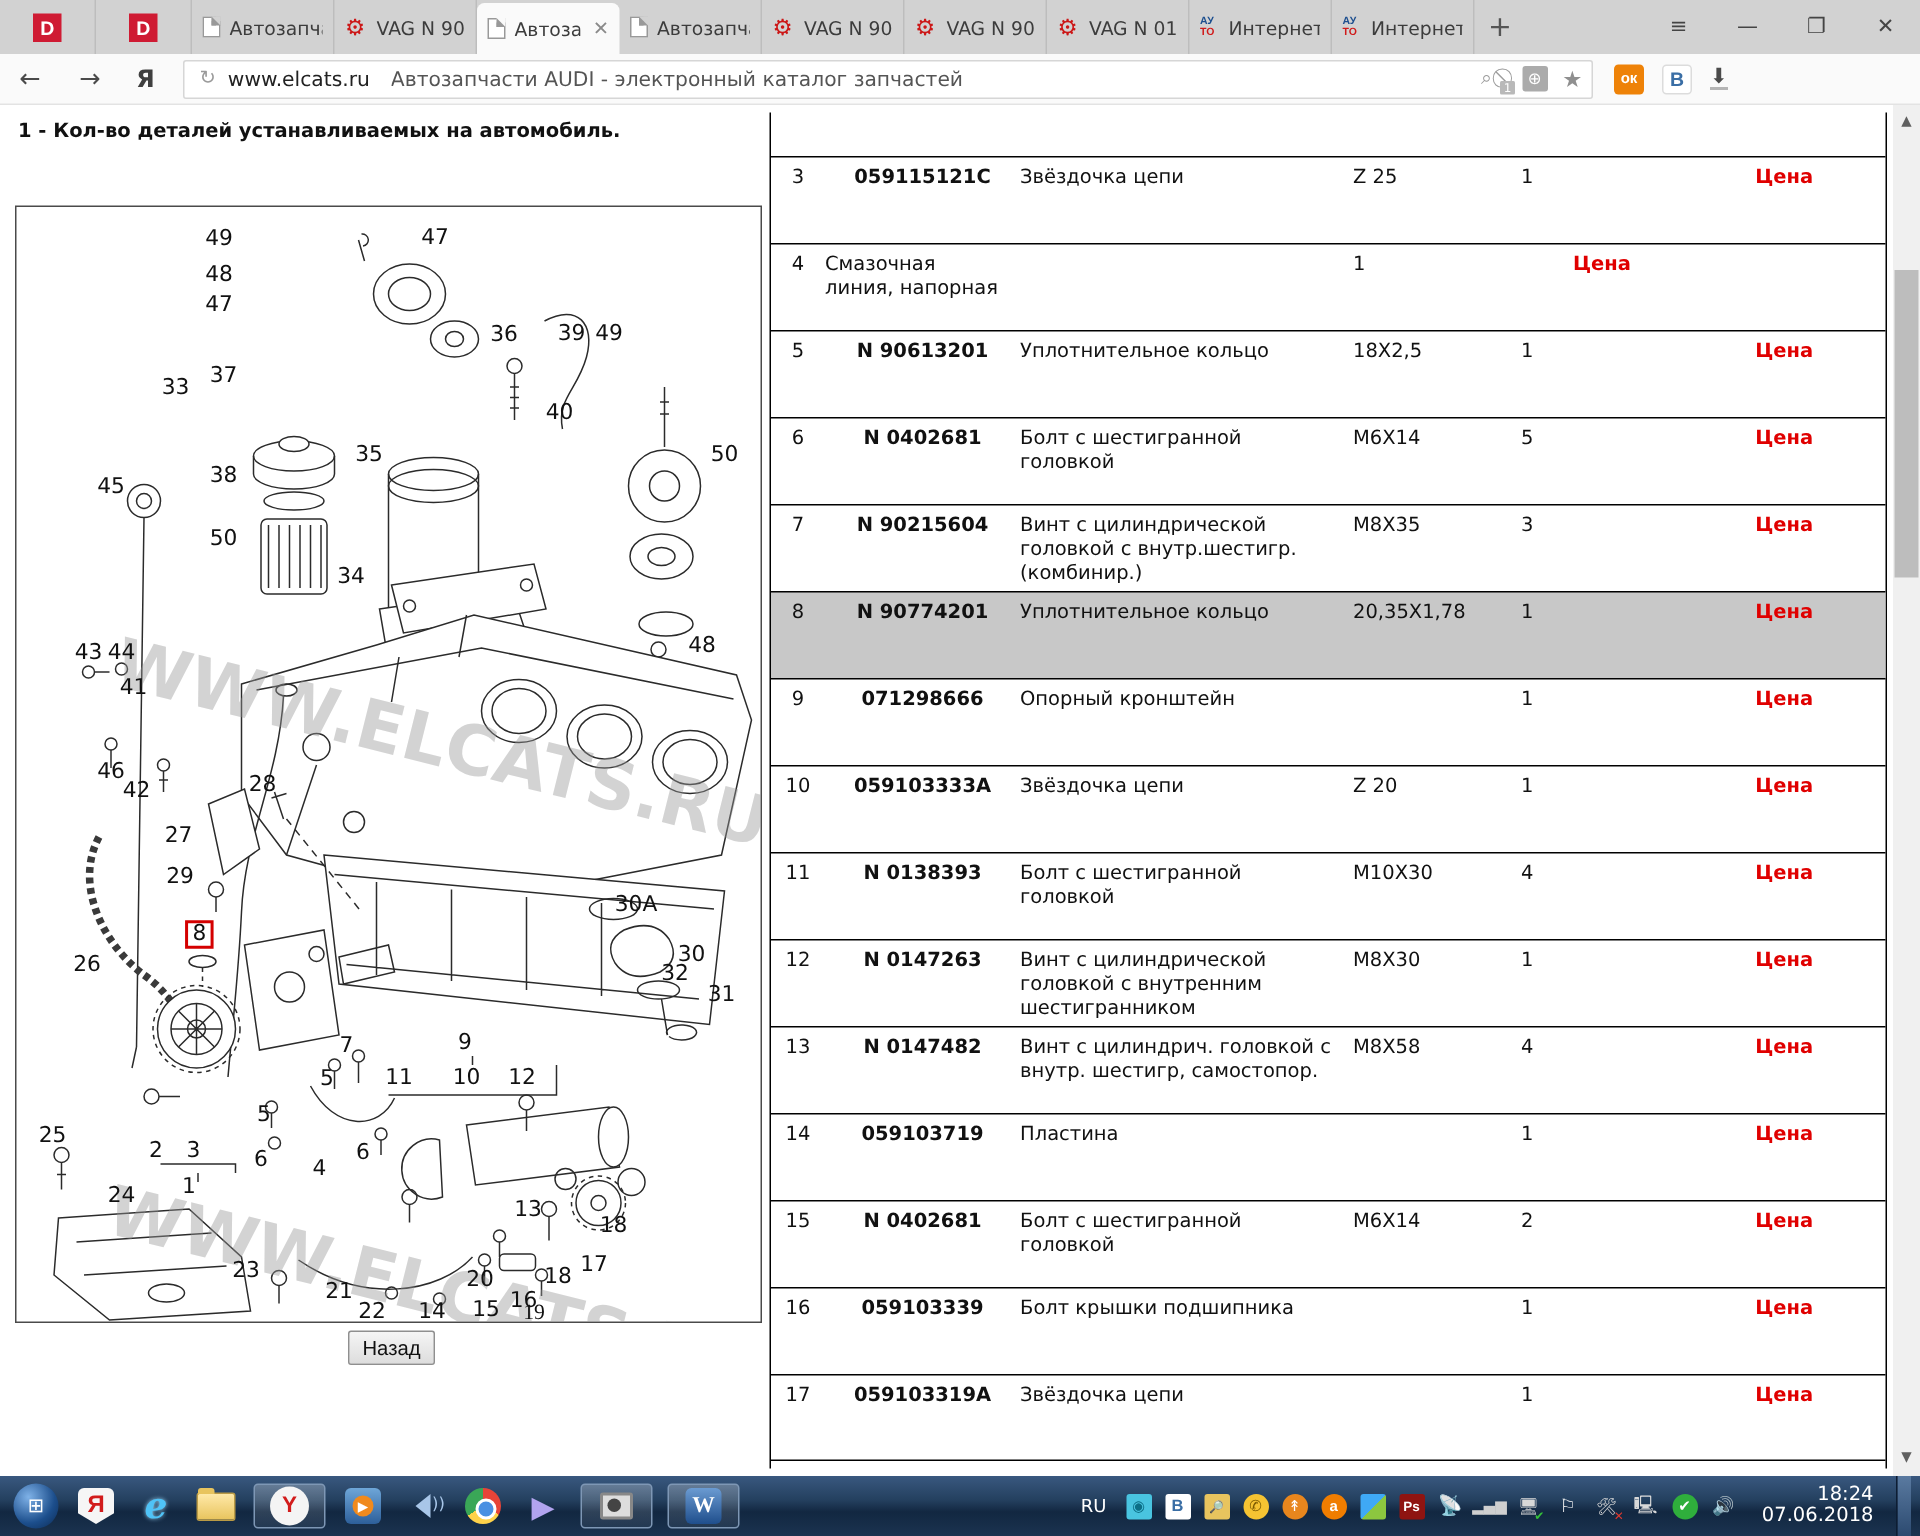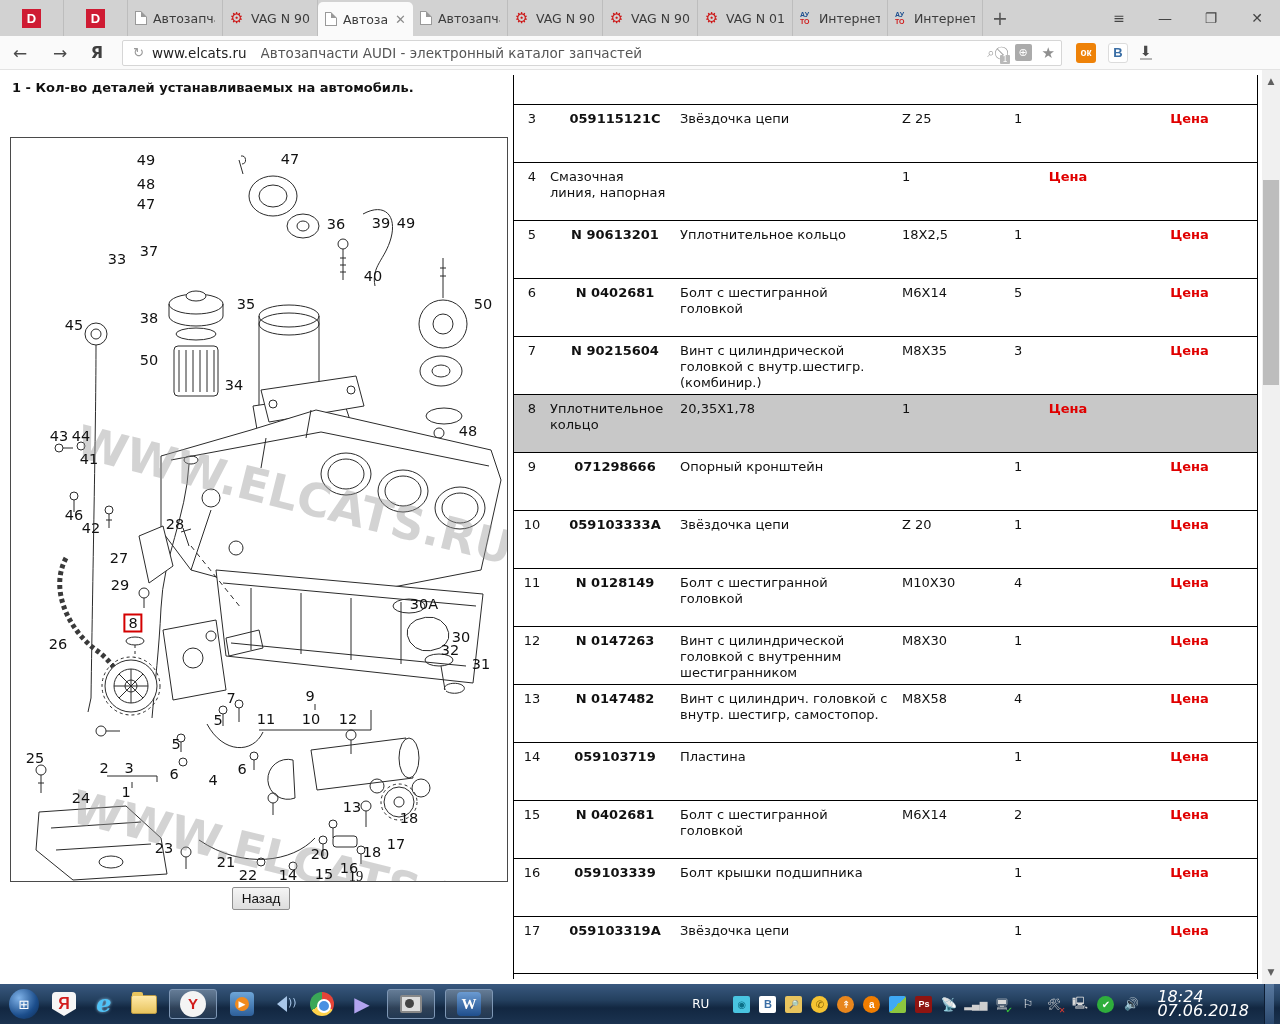--- a/index.html
+++ b/index.html
@@ -140,41 +140,41 @@
   .ic-chrome:after { content:""; position:absolute; left:7px; top:7px; width:10px; height:10px;
                      border-radius:50%; background:#4a90e2; border:2px solid #fff; }
   .ic-pplay { color:#b2a4ef; font-size:20px; }
   .ic-acd { width:22px; height:18px; background:#ddd; border:2px solid #888; border-radius:2px; position:relative; }
   .ic-acd:after { content:""; position:absolute; left:3px; top:2px; width:9px; height:9px;
                   border-radius:50%; background:#444; }
   .ic-word { width:24px; height:24px; border-radius:4px; background:linear-gradient(#6b9bd2,#1f4e8c);
              color:#fff; font:bold 15px/24px "Liberation Serif",serif; text-align:center; }
 
   .tray { margin-left:auto; display:flex; align-items:center; gap:9px; padding-right:6px; }
-  .lang { font-size:12px; color:#fff; margin-right:15px; }
+  .lang { font-size:12px; color:#fff; margin-right:4px; }
   .tray-ic { width:17px; height:17px; display:flex; align-items:center; justify-content:center;
              font-size:11px; border-radius:2px; }
   .t-cam { background:#49c4e0; } .t-cam:after{ content:"◉"; color:#0c6e86; font-size:10px; }
   .t-vk { background:#fff; color:#3a6ea5; font:bold 11px/17px "Liberation Sans",sans-serif; }
   .t-mail { background:#e8c45e; border-radius:2px; } .t-mail:after{ content:"🔎"; font-size:8px; }
   .t-phone { background:#f5c332; border-radius:50%; color:#7a5a00; } .t-phone:after{ content:"✆"; font-size:10px; }
   .t-up { background:#e8861d; border-radius:50%; color:#fff; } .t-up:after{ content:"↟"; font-size:10px; }
   .t-avast { background:#f07d00; border-radius:50%; color:#fff; font:bold 10px/17px sans-serif; }
   .t-bstk { background:linear-gradient(135deg,#3fa9f5 50%,#8cc63f 50%); border-radius:2px; }
   .t-adobe { background:#8f1411; color:#fff; font:bold 9px/17px sans-serif; }
   .t-sat { color:#111; font-size:13px; } .t-sig { color:#cfcfcf; font-size:10px; }
   .t-usb { color:#d8d8d8; font-size:11px; position:relative; }
   .t-usb:after { content:"✔"; position:absolute; right:-2px; bottom:-2px; color:#35c03a; font-size:8px; }
   .t-flag { color:#f2f2f2; font-size:12px; }
   .t-fix { color:#d8d8d8; font-size:11px; position:relative; }
   .t-fix:after { content:"✕"; position:absolute; right:-3px; bottom:-2px; color:#e03a2f; font-size:8px; }
   .t-net { color:#d8d8d8; font-size:12px; }
   .t-chk { background:#2fae3c; border-radius:50%; color:#fff; font-size:10px; }
   .t-spk { color:#f0f0f0; font-size:12px; }
-  .clock { font-size:16px; line-height:14px; color:#fff; margin:0 6px 0 8px;font-style:italic; }
+  .clock { text-align:right; font-size:13px; line-height:14px; color:#fff; margin:0 6px 0 8px; }
   .show-desktop { width:10px; height:40px; background:linear-gradient(#5a7aa0,#2c4a70);
                   border-left:1px solid #0d1d33; }
 </style>
 </head>
 <body>
 
 <div class="tabbar">
   <div style="display:flex;align-items:stretch;">
       <div class="pinned-tab">
         <span class="d-icon">D</span>
@@ -516,20 +516,21 @@
         <div class="prow">
           <div class="c-num">7</div>
           <div class="c-part">N 90215604</div>
           <div class="c-name">Винт с цилиндрической головкой с внутр.шестигр. (комбинир.)</div>
           <div class="c-size">M8X35</div>
           <div class="c-qty">3</div>
           <div class="c-price"><a href="#" style="color: rgb(224, 0, 0);">Цена</a></div>
         </div>
         <div class="prow hl" style="background: rgb(200, 200, 200);">
           <div class="c-num">8</div>
+          <div class="c-part">N 90774201</div>
           <div class="c-name">Уплотнительное кольцо</div>
           <div class="c-size">20,35X1,78</div>
           <div class="c-qty">1</div>
           <div class="c-price"><a href="#" style="color: rgb(224, 0, 0);">Цена</a></div>
         </div>
         <div class="prow">
           <div class="c-num">9</div>
           <div class="c-part">071298666</div>
           <div class="c-name">Опорный кронштейн</div>
           <div class="c-size"></div>
@@ -539,21 +540,21 @@
         <div class="prow">
           <div class="c-num">10</div>
           <div class="c-part">059103333A</div>
           <div class="c-name">Звёздочка цепи</div>
           <div class="c-size">Z 20</div>
           <div class="c-qty">1</div>
           <div class="c-price"><a href="#" style="color: rgb(224, 0, 0);">Цена</a></div>
         </div>
         <div class="prow">
           <div class="c-num">11</div>
-          <div class="c-part">N 0128149</div>
+          <div class="c-part">N 0138393</div>
           <div class="c-name">Болт с шестигранной головкой</div>
           <div class="c-size">M10X30</div>
           <div class="c-qty">4</div>
           <div class="c-price"><a href="#" style="color: rgb(224, 0, 0);">Цена</a></div>
         </div>
         <div class="prow">
           <div class="c-num">12</div>
           <div class="c-part">N 0147263</div>
           <div class="c-name">Винт с цилиндрической головкой с внутренним шестигранником</div>
           <div class="c-size">M8X30</div>

